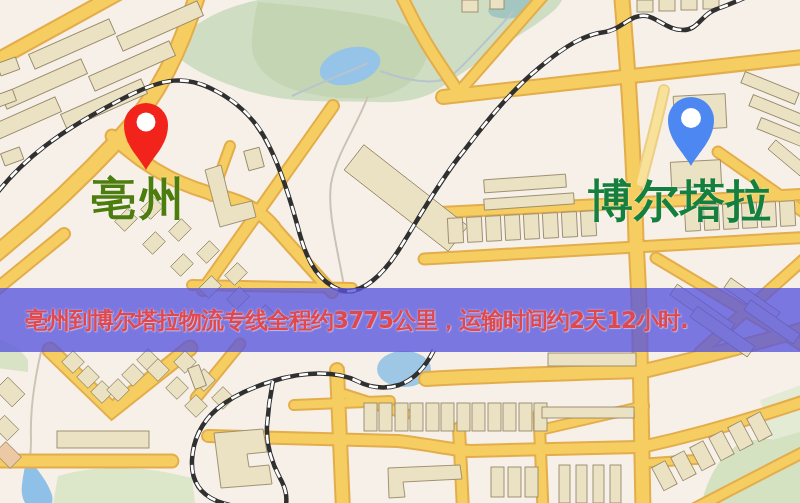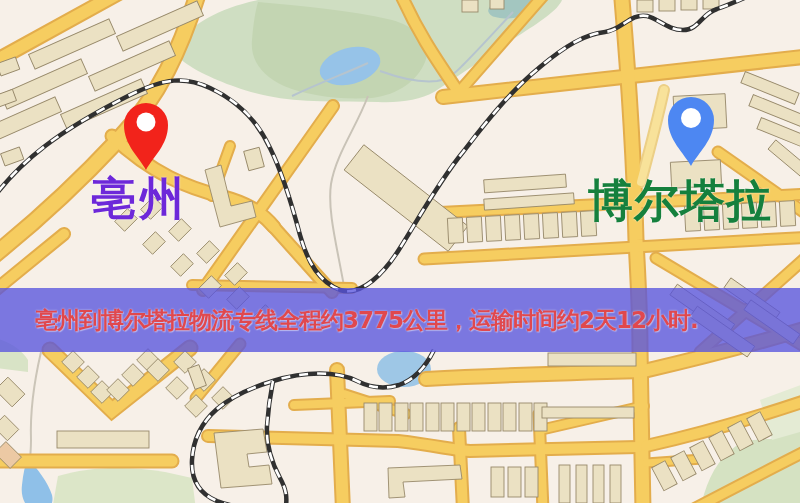--- a/index.html
+++ b/index.html
@@ -7,29 +7,29 @@
     position:relative;width:800px;height:503px;overflow:hidden;
     font-family:"DejaVu Sans","Liberation Sans",sans-serif;
     background:#f7f0e8;
   }
   .stage svg{position:absolute;left:0;top:0;}
   .place-label{
     position:absolute;font-weight:bold;line-height:1;white-space:nowrap;
     text-shadow:0 0 2px rgba(255,255,255,0.75);
     pointer-events:none;
   }
-  #origin-label{left:91px;top:176px;font-size:45px;letter-spacing:3px;color:#6d28d9;}
+  #origin-label{left:91px;top:176px;font-size:45px;letter-spacing:3px;color:#4d7c0f;}
   #dest-label{left:588px;top:178px;font-size:45px;letter-spacing:1px;color:#15803d;}
   .banner{
     position:absolute;left:0;top:288px;width:800px;height:64px;
     background:rgba(88,85,222,0.78);
     display:flex;align-items:center;
   }
   .banner p{
-    margin:16px;padding-left:19px;
+    margin:6px;padding-left:19px;
     font-size:23px;font-weight:bold;letter-spacing:-1px;
     color:#e0484e;
     text-shadow:0 0 2px rgba(255,255,255,0.65), 1px 1px 1px rgba(255,255,255,0.35);
     white-space:nowrap;
   }
 </style>
 </head>
 <body>
 
 <div class="stage">

